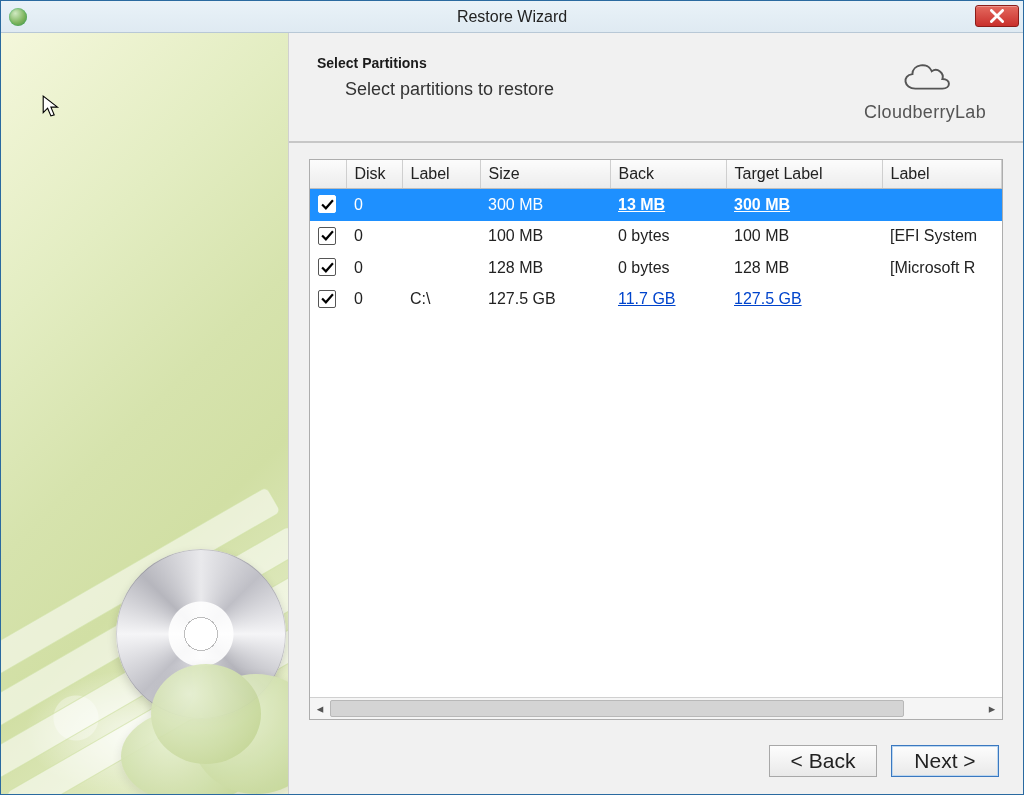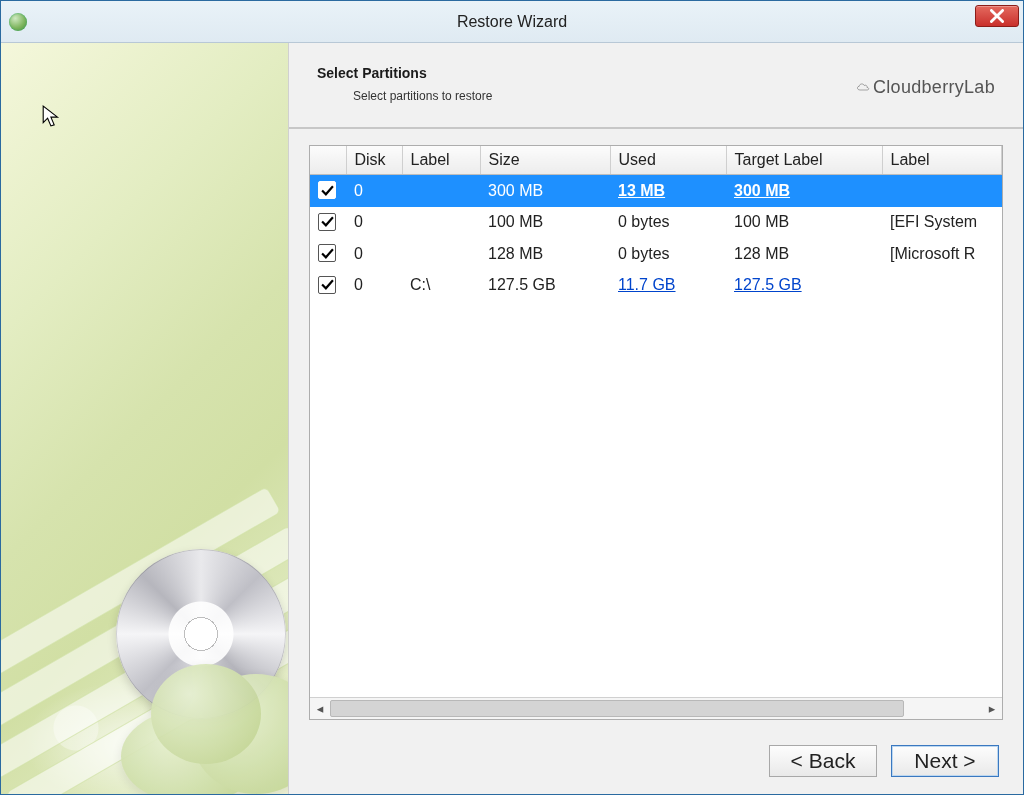--- a/index.html
+++ b/index.html
@@ -1,21 +1,21 @@
 <!DOCTYPE html>
 <html><head>
 <meta charset="utf-8">
 <style>
   * { box-sizing: border-box; margin: 0; padding: 0; font-family: "Segoe UI", Tahoma, sans-serif; }
   html, body { width: 1024px; height: 795px; overflow: hidden; }
 
   .window { width: 1024px; height: 795px; border: 1px solid #2a6aa0; background: #fff; display: flex; flex-direction: column; }
 
   
-  .titlebar { height: 42px; background: linear-gradient(#e9f2f8, #dfeaf2); border-bottom: 1px solid #b8c8d6; display: flex; align-items: center; position: relative; }
+  .titlebar { height: 32px; background: linear-gradient(#e9f2f8, #dfeaf2); border-bottom: 1px solid #b8c8d6; display: flex; align-items: center; position: relative; }
   .titlebar .app-icon { width: 18px; height: 18px; margin-left: 8px; border-radius: 50%; background: radial-gradient(circle at 35% 30%, #cfe9c1 0%, #7fb55f 55%, #4a8c38 100%); box-shadow: inset 0 0 2px #3a6; }
   .titlebar .title { position: absolute; left: 0; right: 0; text-align: center; font-size: 16px; color: #222; pointer-events: none; }
   .titlebar .close { position: absolute; right: 4px; top: 4px; width: 44px; height: 22px; border-radius: 3px; background: linear-gradient(#e46a5f, #c9302c); border: 1px solid #8b1d19; display: flex; align-items: center; justify-content: center; color: #fff; font-weight: bold; box-shadow: inset 0 1px 0 rgba(255,255,255,.3); }
   .titlebar .close svg { width: 14px; height: 14px; }
 
   
   .body { flex: 1; display: flex; min-height: 0; }
   .sidebar { width: 288px; flex: none; position: relative; overflow: hidden; border-right: 1px solid #d0d0d0;
     background:
       radial-gradient(circle at 75px 685px, rgba(255,255,255,.35) 0 22px, transparent 23px),
@@ -34,22 +34,22 @@
   }
   .sidebar .cloud { position: absolute; left: 110px; bottom: -10px; width: 210px; height: 150px; filter: drop-shadow(0 3px 6px rgba(0,0,0,.1)); opacity: .92; }
   .sidebar .cloud div { position: absolute; background: radial-gradient(circle at 35% 30%, #e6f0d0, #bcd089); border-radius: 50%; }
 
   .main { flex: 1; background: #f1f1f1; display: flex; flex-direction: column; min-width: 0; }
 
   
   .page-head { padding: 22px 28px 18px 28px; display: flex; border-bottom: 2px solid #c7c7c7; }
   .page-head .txt { flex: 1; }
   .page-head h1 { font-size: 14px; font-weight: 700; color: #1b1b1b; margin-bottom: 8px; }
-  .page-head p { font-size: 12px; color: #333; margin-left: 36px; }
-  .brand { width: 140px; display: flex; flex-direction: row; align-items: center; gap: 3px; color:#444; }
+  .page-head p { font-size: 18px; color: #333; margin-left: 28px; }
+  .brand { width: 140px; display: flex; flex-direction: column; align-items: center; gap: 3px; color:#444; }
   .brand svg { width: 58px; height: 44px; }
   .brand-name { font-size: 18px; font-weight: 400; color:#555; letter-spacing:.3px; }
 
   
   .tablewrap { margin: 16px 20px 8px 20px; flex: 1; border: 1px solid #adadad; background: #fff; display: flex; flex-direction: column; min-height: 0; }
   table { width: 100%; border-collapse: collapse; table-layout: fixed; }
   thead th { background: linear-gradient(#fcfcfc, #ececec); border-right: 1px solid #cfcfcf; border-bottom: 1px solid #bdbdbd; font-weight: 400; font-size: 16px; text-align: left; padding: 5px 8px; color:#222; white-space: nowrap; overflow: hidden; }
   tbody td { font-size: 16px; padding: 6px 8px; color:#222; white-space: nowrap; overflow: hidden; }
   tbody tr.selected td { background: #1e90ff; color: #fff; }
   tbody tr.selected a { color: #fff; font-weight: bold; }
@@ -135,21 +135,21 @@
               <col class="col-used">
               <col class="col-tgt">
               <col class="col-label">
           </colgroup>
           <thead>
             <tr>
               <th></th>
               <th>Disk</th>
               <th>Label</th>
               <th>Size</th>
-              <th>Used</th>
+              <th>Back</th>
               <th>Target Label</th>
               <th>Label</th>
             </tr>
           </thead>
           <tbody id="tbody">
               <tr class="selected">
                 <td><span class="chk" style="color:#000">
                     <svg viewBox="0 0 12 12">
                       <path d="M1 6 L4.5 9.5 L11 2" fill="none" stroke="currentColor" stroke-width="2"></path>
                     </svg>

